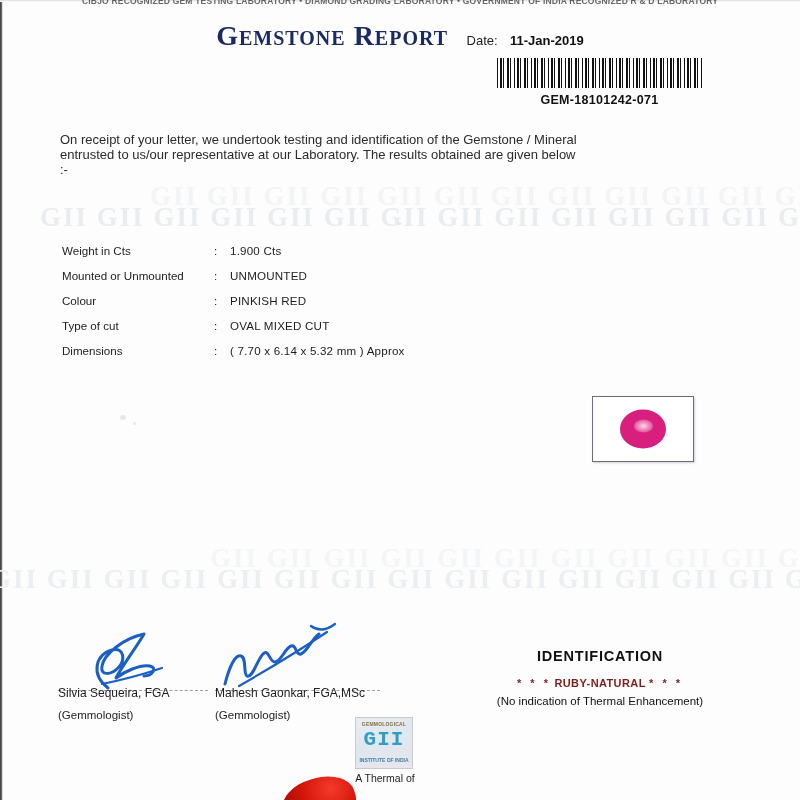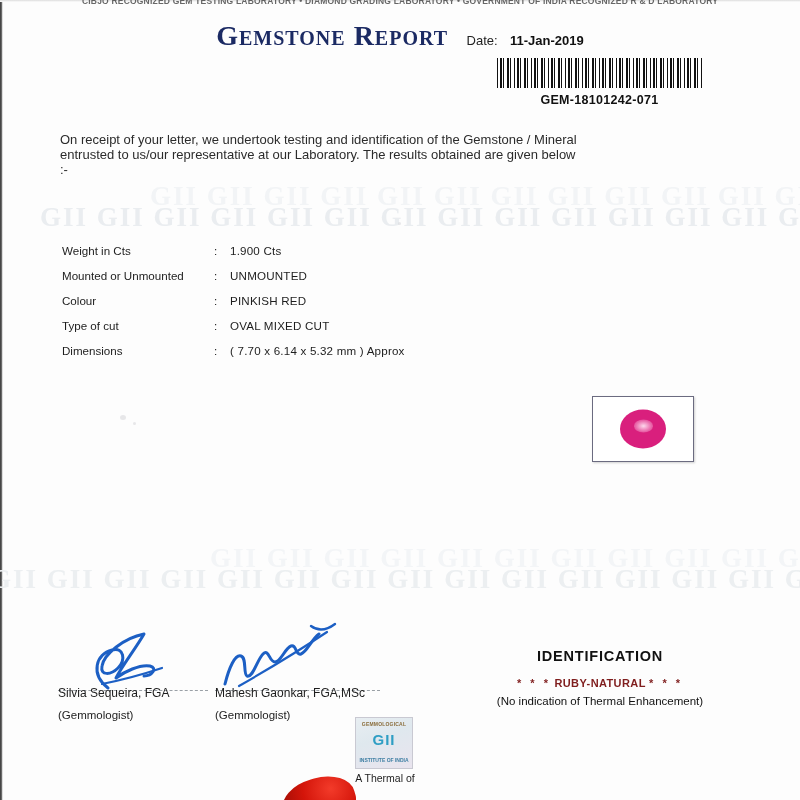--- a/index.html
+++ b/index.html
@@ -249,22 +249,22 @@
     text-align: center;
     font-size: 5px;
     color: #8a6d3b;
     letter-spacing: .2px;
     font-weight: bold;
   }
   .logo-main {
     position: absolute;
     left: 0; top: 11px; width: 100%;
     text-align: center;
-    font-family: Liberation Sans, sans-serif;
-    font-size: 15px;
+    font-family: Liberation Mono, monospace;
+    font-size: 21px;
     font-weight: bold;
     color: #2e9ec4;
     line-height: 21px;
     letter-spacing: 1px;
   }
   .logo-sub {
     position: absolute;
     left: 0; bottom: 5px; width: 100%;
     text-align: center;
     font-size: 5px;

